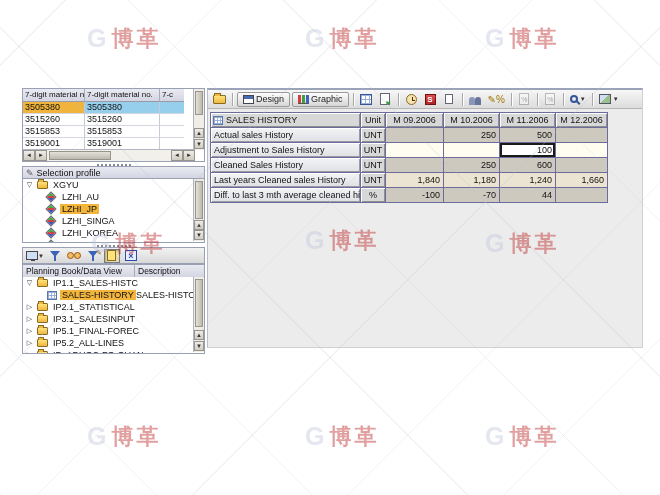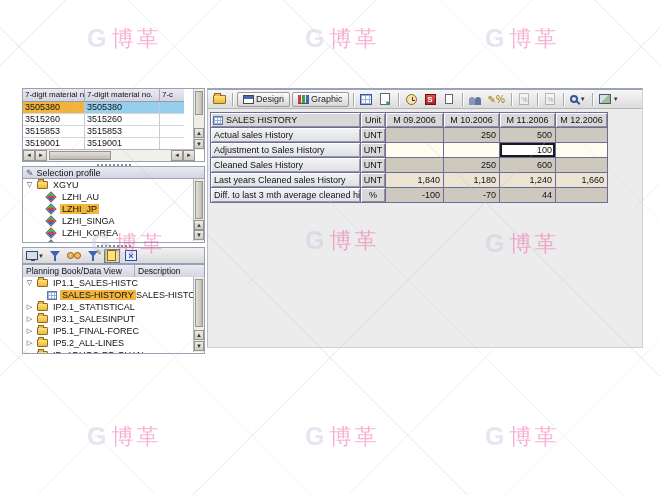--- a/index.html
+++ b/index.html
@@ -146,21 +146,21 @@
   .c-ed { background:#fffdf0; }
   .c-tan { background:#ece4d2; }
   .c-sel { background:#fff !important; outline:2px solid #1a1a1a; outline-offset:-2px; z-index:1; }
 
   
   .wm-layer { position:absolute; inset:0; pointer-events:none; z-index:6; }
   .wm { position:absolute; display:flex; align-items:center; gap:5px; opacity:.42; }
   .wm-red { width:6px; height:24px; margin-right:1px;
             background:linear-gradient(#e09090 0 38%, transparent 38% 52%, #e09090 52%); }
   .wm-g { font-weight:bold; font-size:25px; color:#bfc5dd; line-height:24px; }
-  .wm-cn { font-weight:normal; font-size:22px; color:#ec4899; letter-spacing:3px; line-height:24px; }
+  .wm-cn { font-weight:bold; font-size:22px; color:#b91c1c; letter-spacing:3px; line-height:24px; }
 </style>
 </head>
 <body>
 
 <div class="page">
 
   <div class="left-panel">
 
     <div class="sect materials">
       <div class="mat-head" id="matHeader">

